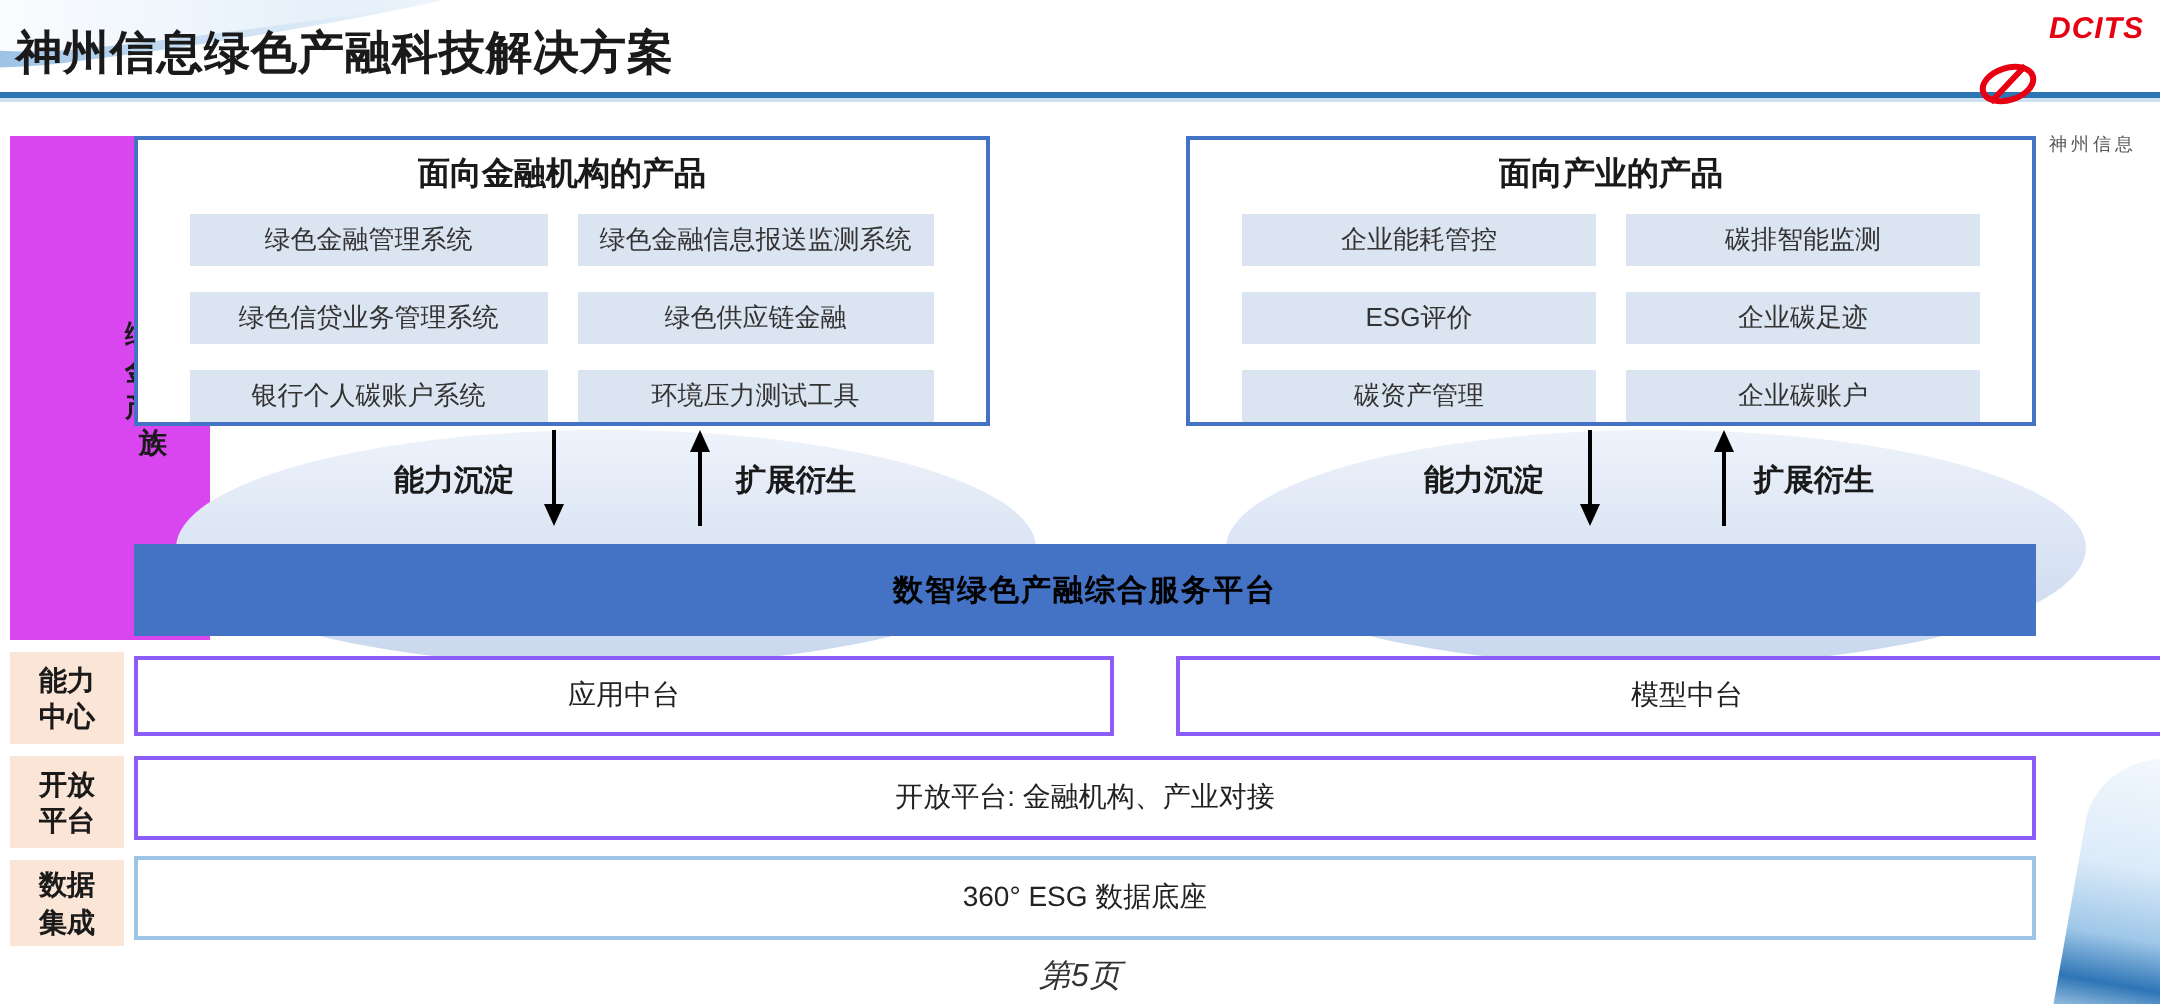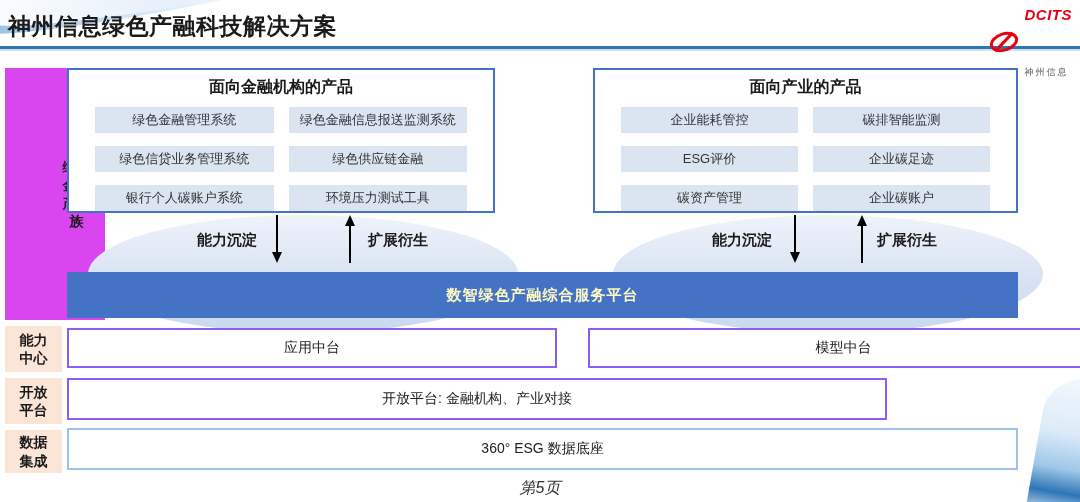--- a/index.html
+++ b/index.html
@@ -40,21 +40,21 @@
   .group-grid{display:grid;grid-template-columns:1fr 1fr;column-gap:15px;row-gap:13px;padding:9px 26px 0 26px;}
   .item{background:#dbe5f2;height:26px;display:flex;align-items:center;justify-content:center;
     font-size:13px;color:#333;}
   
   .dome{position:absolute;top:215px;width:430px;height:118px;border-radius:50%;
     background:linear-gradient(180deg,#eef3fb 0%,#d6e1f2 60%,#c9d8ee 100%);z-index:1;}
   .flow-label{position:absolute;top:231px;font-weight:bold;font-size:15px;z-index:4;}
   .arrow{position:absolute;top:215px;z-index:4;}
   
   .banner{position:absolute;left:67px;top:272px;width:951px;height:46px;background:#4472c4;z-index:3;
-    display:flex;align-items:center;justify-content:center;color:#fef9c3;font-weight:bold;font-size:15px;letter-spacing:1px;}
+    display:flex;align-items:center;justify-content:center;color:#000000;font-weight:bold;font-size:15px;letter-spacing:1px;}
   
   .row-box{position:absolute;background:#fff;border:2px solid #8b5cf6;box-sizing:border-box;
     display:flex;align-items:center;justify-content:center;font-size:14px;color:#222;z-index:3;}
   .row-light{border-color:#9dc3e6;}
   .footer{position:absolute;left:0;top:478px;width:1080px;text-align:center;
     font-style:italic;font-size:16px;color:#333;}
 </style>
 </head>
 <body>
 
@@ -145,19 +145,19 @@
     <polygon points="1,11 11,11 6,0" fill="#000"></polygon>
     <line x1="6" y1="10" x2="6" y2="48" stroke="#000" stroke-width="2"></line>
   </svg>
   <span class="flow-label" style="left:877px;">扩展衍生</span>
 
   <div class="banner">数智绿色产融综合服务平台</div>
 
   <div class="row-box" style="left:67px;top:328px;width:490px;height:40px;">应用中台</div>
   <div class="row-box" style="left:588px;top:328px;width:511px;height:40px;">模型中台</div>
 
-  <div class="row-box" style="left:67px;top:378px;width:820px;height:42px;">开放平台: 金融机构、产业对接</div>
+  <div class="row-box" style="left:67px;top:378px;width:951px;height:42px;">开放平台: 金融机构、产业对接</div>
 
   <div class="row-box row-light" style="left:67px;top:428px;width:951px;height:42px;">360° ESG 数据底座</div>
 
   <div class="footer">第5页</div>
 
 </div>
 
 </body></html>

